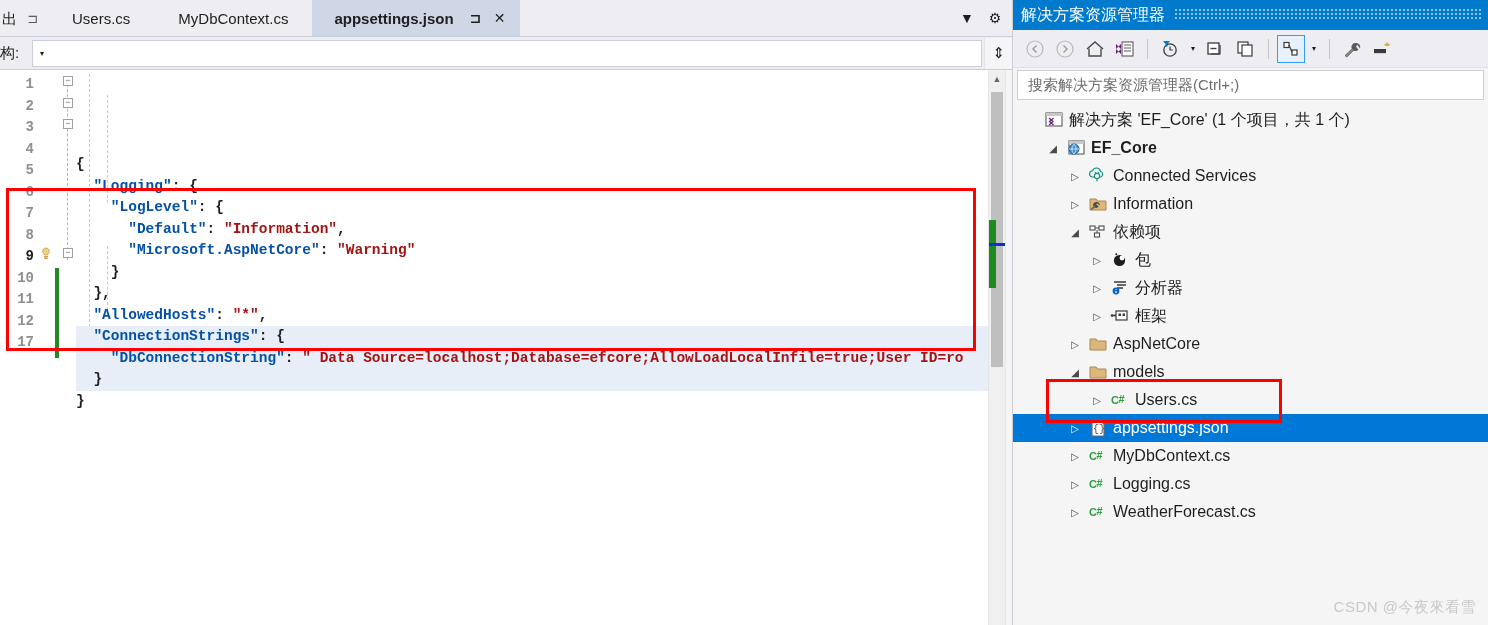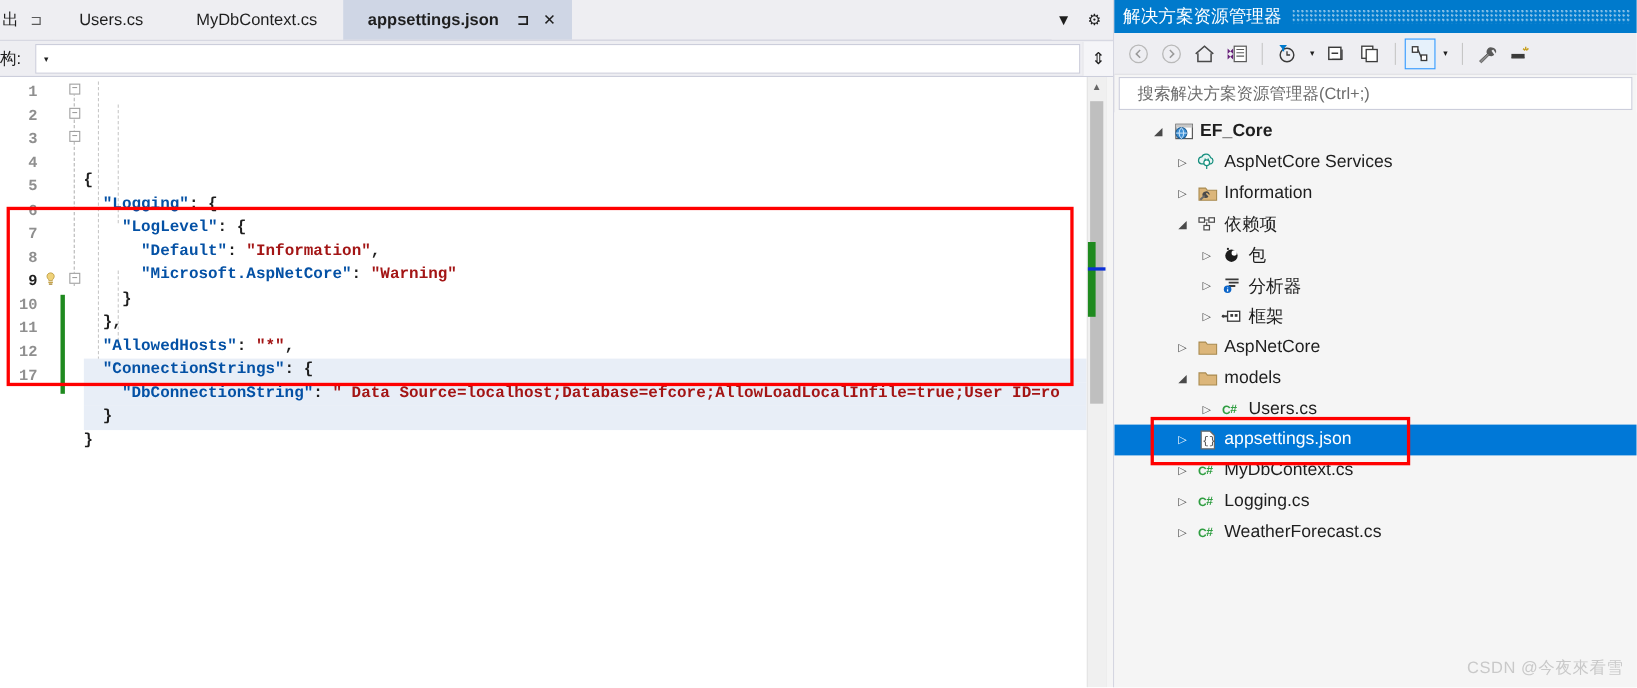--- a/index.html
+++ b/index.html
@@ -265,21 +265,21 @@
     background: #e6f1fb;
   }
   .tb-sep { width: 1px; height: 20px; background: #c6c6c6; margin: 0 6px; }
   .tb-caret { width: 14px; height:28px; display:flex; align-items:center; justify-content:center; font-size:8px; color:#1e1e1e;}
   .sol-search {
     height: 30px; flex:none;
     background: #ffffff;
     border: 1px solid #cccedb;
     margin: 2px 4px 2px 4px;
     display: flex; align-items: center;
-    padding-left: 16px;
+    padding-left: 10px;
     font-size: 15px; color: #6d6d6d;
   }
   .sol-tree {
     flex: 1;
     background: #f5f5f5;
     padding-top: 4px;
     position: relative;
     overflow: hidden;
   }
   .tree-row {
@@ -493,20 +493,31 @@
     </div>
 
     <div class="sol-search">
       <span>搜索解决方案资源管理器(Ctrl+;)</span>
     </div>
 
     <div class="sol-tree" id="sol-tree">
       <div class="left-edge-strip"></div>
 
       <div class="anno-box" style="left:33px; top:277px; width:236px; height:44px;"></div>
+    <div class="tree-row" style="padding-left: 8px;">
+          <span class="expander"></span>
+          <span class="tr-icon">
+            <svg width="20" height="20" viewBox="0 0 20 20">
+              <rect x="2" y="3" width="16" height="13" fill="#fff" stroke="#5a5a5a" stroke-width="1.1"></rect>
+              <rect x="2" y="3" width="16" height="3" fill="#c8c8c8"></rect>
+              <path d="M5 8 L9 11.5 L5 15 M9.5 8 L5.5 11.5 L9.5 15" stroke="#68217a" stroke-width="1.3" fill="none"></path>
+            </svg>
+          </span>
+          <span class="tr-label">解决方案 'EF_Core' (1 个项目，共 1 个)</span>
+        </div>
         <div class="tree-row bold" style="padding-left: 30px;">
           <span class="expander">◢</span>
           <span class="tr-icon">
             <svg width="20" height="20" viewBox="0 0 20 20">
               <rect x="3" y="3" width="15" height="13" fill="#fff" stroke="#5a5a5a" stroke-width="1.1"></rect>
               <rect x="3" y="3" width="15" height="3" fill="#c8c8c8"></rect>
               <circle cx="8" cy="11" r="5" fill="#3c8fd4" stroke="#1f5f96" stroke-width="1"></circle>
               <path d="M3 11 h10 M8 6 a7 7 0 0 1 0 10 a7 7 0 0 1 0 -10" stroke="#dff0ff" stroke-width=".8" fill="none"></path>
             </svg>
           </span>
@@ -514,21 +525,21 @@
         </div>
         <div class="tree-row" style="padding-left: 52px;">
           <span class="expander">▷</span>
           <span class="tr-icon">
             <svg width="20" height="20" viewBox="0 0 20 20">
               <path d="M4 11 a3.2 3.2 0 0 1 .5-6.3 a4.2 4.2 0 0 1 8 .6 a3 3 0 0 1 .3 5.7 z" fill="#e6f4f2" stroke="#168f7e" stroke-width="1.1"></path>
               <circle cx="9" cy="10" r="2.6" fill="#fff" stroke="#168f7e" stroke-width="1.1"></circle>
               <path d="M9 12.6 v3 M7.6 8 v-2 M10.4 8 v-2" stroke="#168f7e" stroke-width="1.1"></path>
             </svg>
           </span>
-          <span class="tr-label">AspNetCore Services</span>
+          <span class="tr-label">Connected Services</span>
         </div>
         <div class="tree-row" style="padding-left: 52px;">
           <span class="expander">▷</span>
           <span class="tr-icon">
             <svg width="20" height="20" viewBox="0 0 20 20">
               <path d="M2 5 h6 l1.6 2 h8.4 v9 H2 z" fill="#dcb67a" stroke="#a98b50" stroke-width="1"></path>
               <path d="M12 4 a3 3 0 1 0 2.6 4.6 l-2.4-2.4 1-1 2.4 2.4 A3 3 0 0 0 12 4 z" fill="#4a4a4a" transform="translate(-4,4)"></path>
               <path d="M6.6 11.2 L2.5 15 l1.3 1.2 4-3.8 z" fill="#6b6b6b"></path>
             </svg>
           </span>

